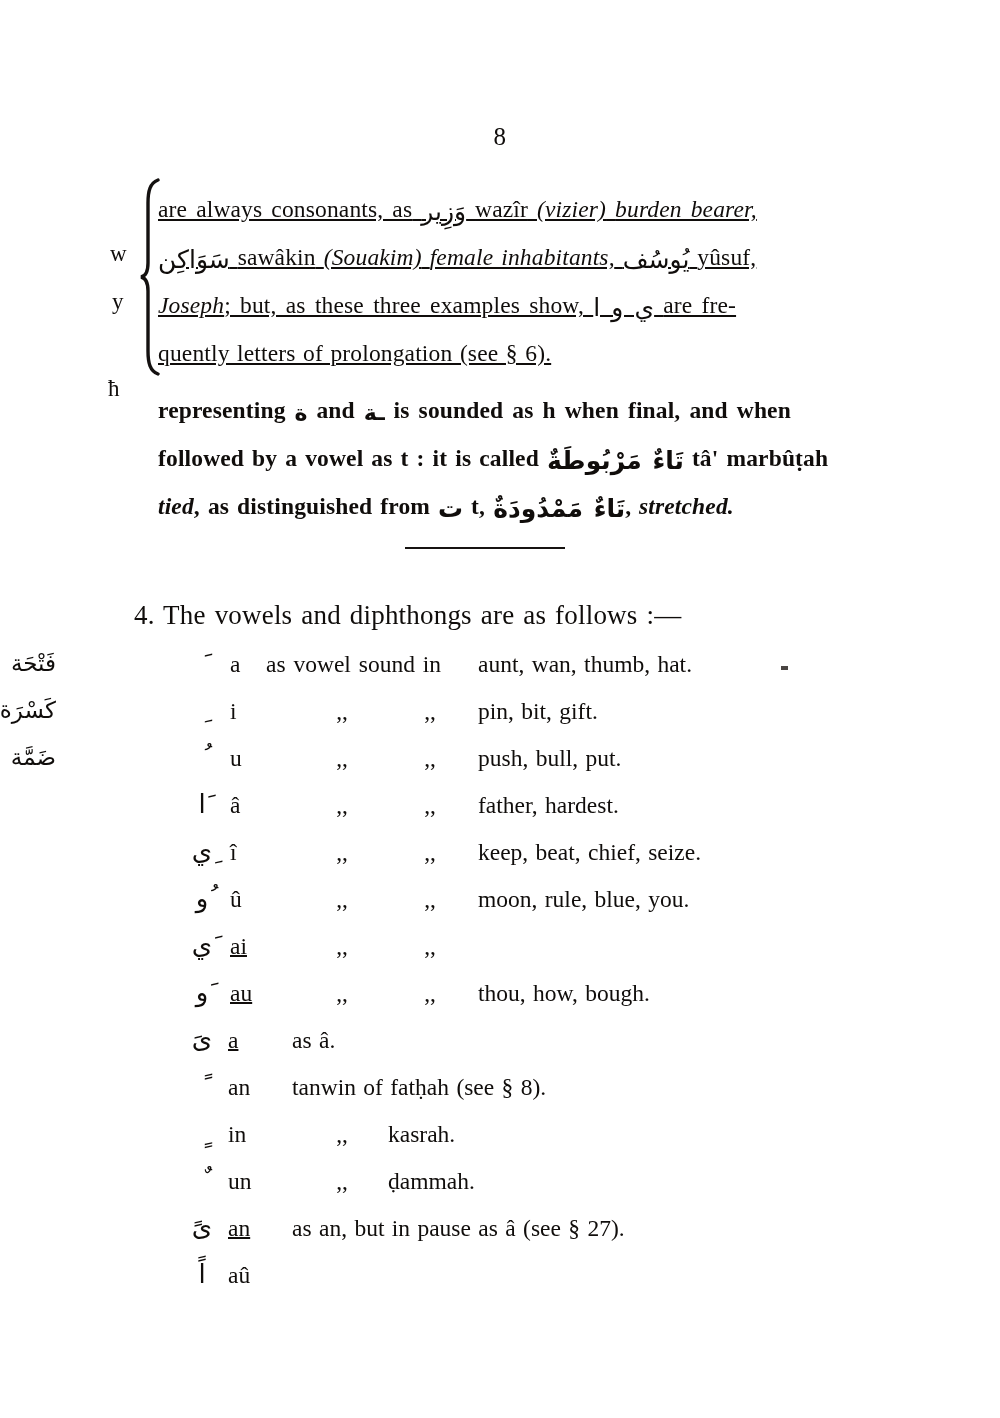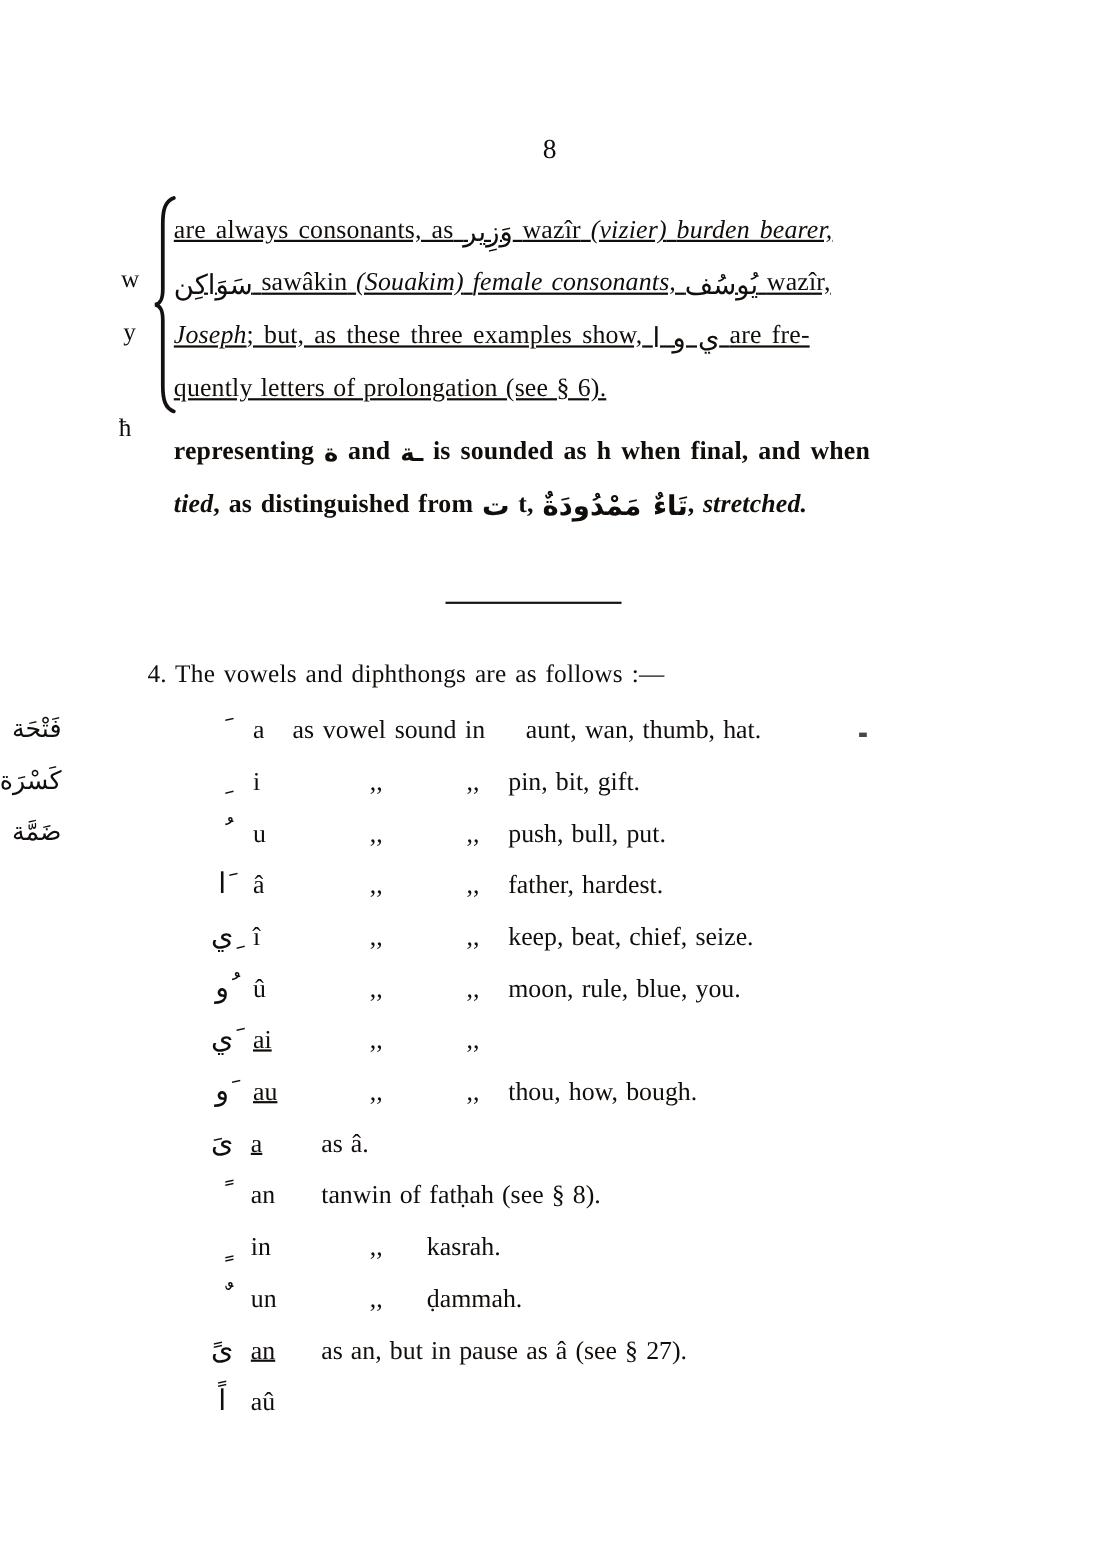--- a/index.html
+++ b/index.html
@@ -135,21 +135,21 @@
     width: 160px;
     height: 2px;
     background: #161311;
   }
 
   
   .sec-head {
     position: absolute;
     left: 134px;
     top: 600px;
-    font-size: 23px;
+    font-size: 27px;
     letter-spacing: .2px;
     word-spacing: 2px;
     white-space: nowrap;
   }
 
   
   .vowel-table {
     position: absolute;
     left: 0;
     top: 648px;
@@ -210,21 +210,21 @@
   .c-d2 {
     position: absolute;
     left: 410px;
     top: 3px;
     width: 40px;
     text-align: center;
     font-size: 23.5px;
   }
   .c-words {
     position: absolute;
-    left: 462px;
+    left: 478px;
     top: 3px;
     font-size: 23.5px;
     white-space: nowrap;
     word-spacing: 1.5px;
   }
 
   
   .v-row.tn .c-sign { left: 176px; }
   .v-row.tn .c-trans { left: 228px; width: 58px; }
   .v-row.tn .c-words { left: 292px; }
@@ -267,23 +267,23 @@
         <span>are always consonants, as</span>
         <span class="ar">وَزِير</span>
         <span>wazîr</span>
         <i>(vizier)</i>
         <i>burden bearer,</i>
       </div>
       <div class="line ls2">
         <span class="ar">سَوَاكِن</span>
         <span>sawâkin</span>
         <i>(Souakim)</i>
-        <i>female consonants,</i>
+        <i>female inhabitants,</i>
         <span class="ar">يُوسُف</span>
-        <span>wazîr,</span>
+        <span>yûsuf,</span>
       </div>
       <div class="line ls3">
         <i>Joseph</i><span>; but, as these three examples show,</span>
         <span class="ar">ي و ا</span>
         <span>are fre-</span>
       </div>
       <div class="line">
         <span>quently letters of prolongation (see § 6).</span>
       </div>
     </div>
@@ -293,20 +293,25 @@
     <span class="marker">ħ</span>
     <div class="ptext body-text">
       <div class="line ls1">
         <span>representing</span>
         <span class="ar-sm">ة</span>
         <span>and</span>
         <span class="ar-sm">ـة</span>
         <span>is sounded as h when final, and when</span>
       </div>
       <div class="line ls2">
+        <span>followed by a vowel as t : it is called</span>
+        <span class="ar">تَاءٌ مَرْبُوطَةٌ</span>
+        <span>tâ' marbûṭah</span>
+      </div>
+      <div class="line ls2">
         <i>tied</i><span>, as distinguished from</span>
         <span class="ar">ت</span>
         <span>t,</span>
         <span class="ar">تَاءٌ مَمْدُودَةٌ</span><span>,</span>
         <i>stretched.</i>
       </div>
     </div>
   </div>
 
   <div class="rule"></div>

